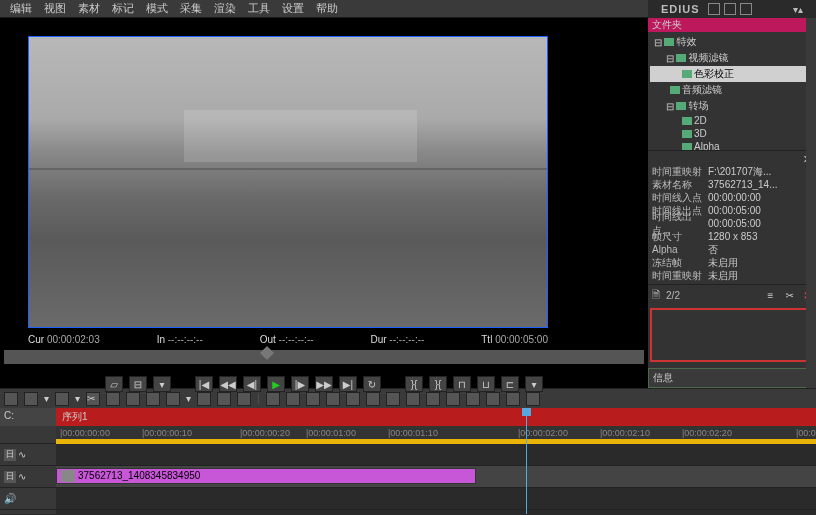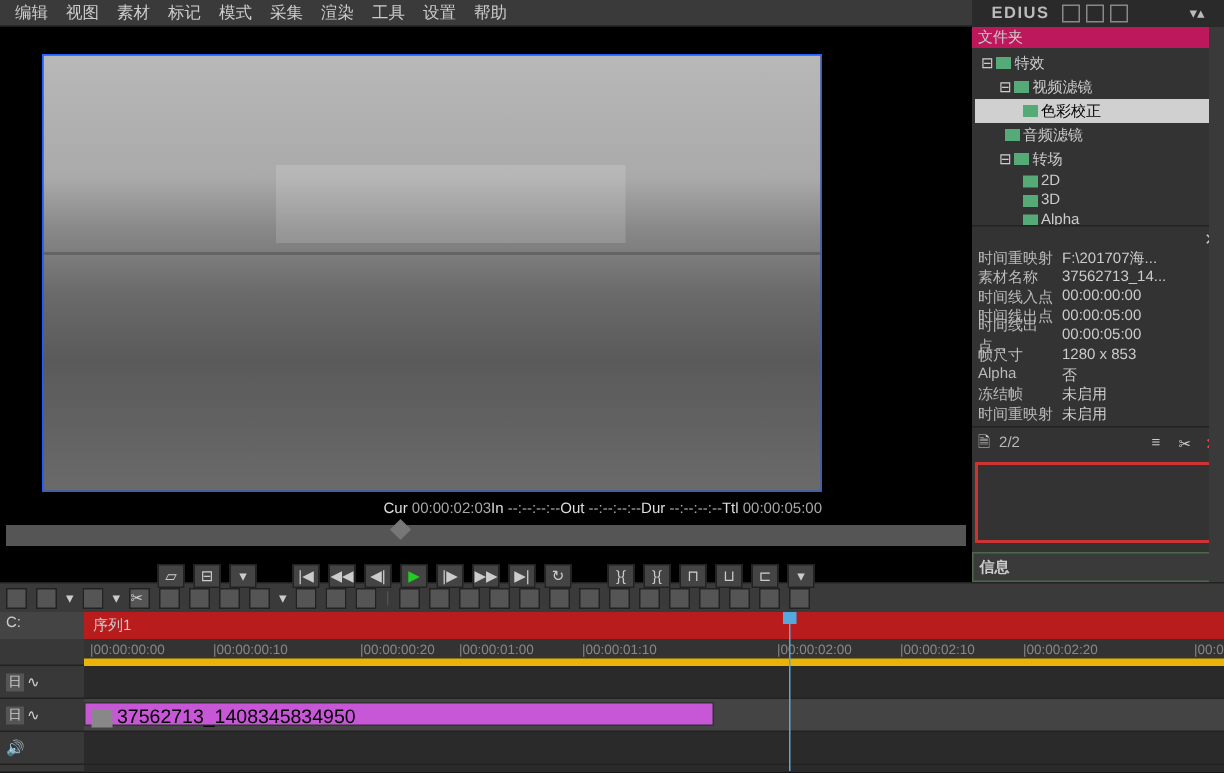--- a/index.html
+++ b/index.html
@@ -21,21 +21,21 @@
 .main { display: flex; height: 370px; }
 .preview-col { width: 648px; background: #000; position: relative; }
 .right-col { width: 168px; background: #333; display: flex; flex-direction: column; }
 
 
 .preview-frame { position: absolute; top: 18px; left: 28px; width: 520px; height: 292px; border: 1px solid #2060ff; background: #555; overflow: hidden; }
 .preview-img { width: 100%; height: 100%; background: linear-gradient(to bottom, #b8b8b8 0%, #aaa 28%, #888 40%, #6a6a6a 55%, #5a5a5a 70%, #6a6a6a 100%); position: relative; }
 .preview-img::before { content: ""; position: absolute; top: 25%; left: 30%; width: 45%; height: 18%; background: rgba(255,255,255,0.15); }
 .preview-img::after { content: ""; position: absolute; top: 45%; left: 0; width: 100%; height: 2px; background: rgba(0,0,0,0.2); }
 
-.tc-row { position: absolute; top: 314px; left: 28px; width: 520px; height: 14px; display: flex; color: #aaa; font-size: 10px; align-items: center; justify-content: flex-end; }
+.tc-row { position: absolute; top: 314px; left: 28px; width: 520px; height: 14px; display: flex; gap: 10px; color: #aaa; font-size: 10px; align-items: center; justify-content: space-between; }
 .tc-row b { color: #ddd; font-weight: normal; }
 
 .scrub { position: absolute; top: 332px; left: 4px; right: 0; width: 640px; height: 14px; background: #555; }
 .scrub-mark { position: absolute; top: -2px; left: 258px; width: 10px; height: 10px; background: #777; transform: rotate(45deg); }
 
 .transport { position: absolute; top: 356px; left: 0; width: 648px; height: 20px; display: flex; align-items: center; justify-content: center; gap: 6px; }
 .tbtn { width: 18px; height: 16px; background: #444; border: 1px solid #222; display: flex; align-items: center; justify-content: center; color: #ccc; font-size: 10px; }
 .tbtn.play { color: #2c2; }
 
 
@@ -57,40 +57,40 @@
 .props-toolbar .sp { flex: 1; }
 .props-toolbar .ti { width: 12px; height: 12px; }
 .xred { color: #e44; font-weight: bold; }
 
 .fx-list { border: 2px solid #c33; margin: 2px; padding: 2px; height: 64px; background: #333; }
 .fx-item { display: flex; align-items: center; gap: 4px; height: 14px; padding: 0 2px; }
 .fx-item input { width: 10px; height: 10px; }
 .fx-item.sel { background: #1060d0; color: #fff; }
 .fx-icn { width: 10px; height: 8px; background: #888; }
 
-.info-row { padding: 2px 4px; background: #3a3a3a; font-size: 10px; margin-top: 4px; border: 1px solid #4a6a4a; font-weight: bold; }
+.info-row { padding: 2px 4px; background: #3a3a3a; font-size: 10px; margin-top: 4px; border: 1px solid #4a6a4a; }
 
 
 .tl-toolbar { height: 20px; background: #3a3a3a; display: flex; align-items: center; padding: 0 4px; gap: 6px; border-top: 1px solid #222; }
 .tl-toolbar .ti { width: 14px; height: 14px; background: #555; border: 1px solid #222; }
 
 
 .timeline { height: 106px; background: #2a2a2a; display: flex; }
 .tl-left { width: 56px; background: #383838; }
 .tl-seq { height: 18px; background: #444; padding: 2px 4px; font-size: 10px; }
 .tl-trk { height: 22px; border-bottom: 1px solid #222; display: flex; align-items: center; padding: 0 4px; gap: 2px; }
 .tl-trk .lbl { width: 12px; height: 12px; background: #555; display: flex; align-items: center; justify-content: center; font-size: 9px; }
 .tl-ruler-pad { height: 18px; border-bottom: 1px solid #222; }
 
 .tl-right { flex: 1; position: relative; background: #2a2a2a; overflow: hidden; }
 .tl-ruler { height: 18px; background: #333; display: flex; font-size: 9px; color: #888; position: relative; border-bottom: 5px solid #eab308; }
 .tl-ruler span { position: absolute; top: 2px; }
 .tl-track { height: 22px; border-bottom: 1px solid #222; position: relative; background: #444; }
 .tl-track.dark { background: #2a2a2a; }
-.clip { position: absolute; top: 2px; height: 16px; background: #c857d8; color: #000; font-size: 13px; padding: 1px 4px; border: 1px solid #333; }
+.clip { position: absolute; top: 2px; height: 16px; background: #c857d8; color: #000; font-size: 10px; padding: 1px 4px; border: 1px solid #333; }
 .playhead { position: absolute; top: 0; bottom: 0; width: 1px; background: #5ad; left: 470px; }
 .playhead::before { content: ""; position: absolute; top: 0; left: -4px; width: 9px; height: 8px; background: #5ad; }
 .right-col .sbar2 { position: absolute; right: 0; top: 0; bottom: 0; width: 10px; background: #3a3a3a; }
 </style>
 </head>
 <body>
 
 <div class="menubar">
   <span>编辑</span>
   <span>视图</span>

